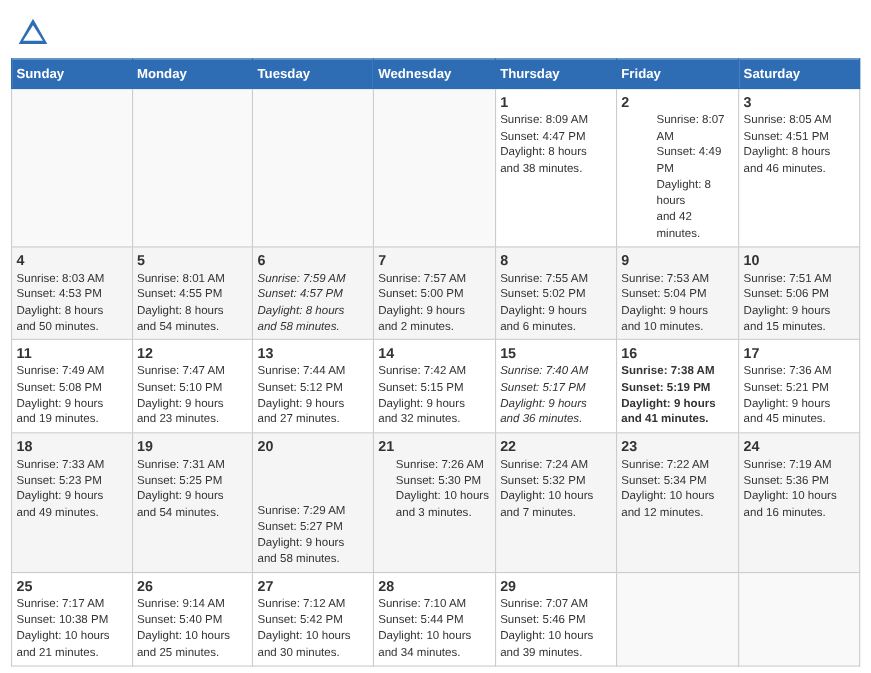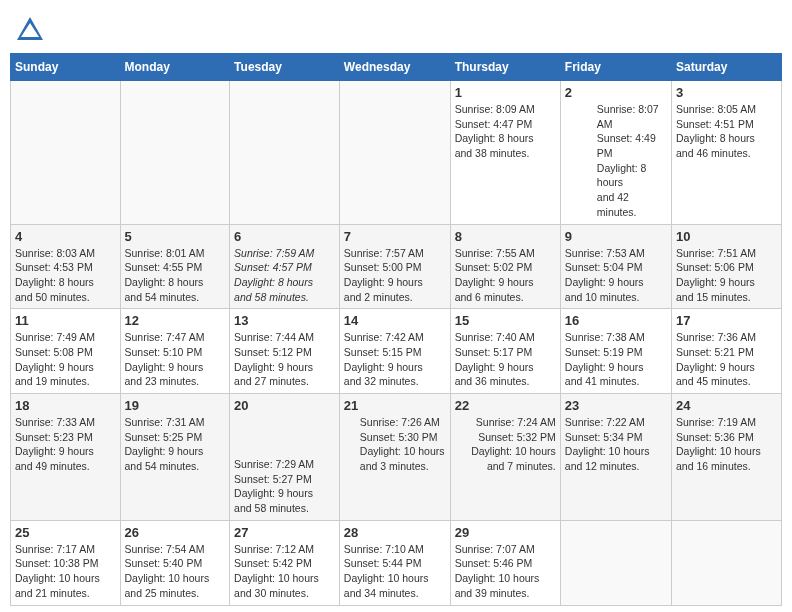--- a/index.html
+++ b/index.html
@@ -231,28 +231,28 @@
         </td>
         <td>
           <div class="day-number">14</div>
           <div class="day-info" style="white-space: pre-line;">Sunrise: 7:42 AM
 Sunset: 5:15 PM
 Daylight: 9 hours
 and 32 minutes.</div>
         </td>
         <td>
           <div class="day-number">15</div>
-          <div class="day-info" style="white-space: pre-line;">Sunrise: 7:40 AM
+          <div class="day-info" style="white-space: pre-line; font-style: italic;">Sunrise: 7:40 AM
 Sunset: 5:17 PM
 Daylight: 9 hours
 and 36 minutes.</div>
         </td>
         <td>
           <div class="day-number">16</div>
-          <div class="day-info" style="white-space: pre-line;">Sunrise: 7:38 AM
+          <div class="day-info" style="white-space: pre-line; font-weight: bold;">Sunrise: 7:38 AM
 Sunset: 5:19 PM
 Daylight: 9 hours
 and 41 minutes.</div>
         </td>
         <td>
           <div class="day-number">17</div>
           <div class="day-info" style="white-space: pre-line;">Sunrise: 7:36 AM
 Sunset: 5:21 PM
 Daylight: 9 hours
 and 45 minutes.</div>
@@ -282,21 +282,21 @@
         </td>
         <td>
           <div class="day-number">21</div>
           <div class="day-info" style="white-space: pre-line; margin-left: 16px;">Sunrise: 7:26 AM
 Sunset: 5:30 PM
 Daylight: 10 hours
 and 3 minutes.</div>
         </td>
         <td>
           <div class="day-number">22</div>
-          <div class="day-info" style="white-space: pre-line; text-align: right;">Sunrise: 7:24 AM
+          <div class="day-info" style="white-space: pre-line;">Sunrise: 7:24 AM
 Sunset: 5:32 PM
 Daylight: 10 hours
 and 7 minutes.</div>
         </td>
         <td>
           <div class="day-number">23</div>
           <div class="day-info" style="white-space: pre-line;">Sunrise: 7:22 AM
 Sunset: 5:34 PM
 Daylight: 10 hours
 and 12 minutes.</div>
@@ -312,21 +312,21 @@
       <tr>
         <td>
           <div class="day-number">25</div>
           <div class="day-info" style="white-space: pre-line;">Sunrise: 7:17 AM
 Sunset: 10:38 PM
 Daylight: 10 hours
 and 21 minutes.</div>
         </td>
         <td>
           <div class="day-number">26</div>
-          <div class="day-info" style="white-space: pre-line;">Sunrise: 7:54 AM
+          <div class="day-info" style="white-space: pre-line;">Sunrise: 9:14 AM
 Sunset: 5:40 PM
 Daylight: 10 hours
 and 25 minutes.</div>
         </td>
         <td>
           <div class="day-number">27</div>
           <div class="day-info" style="white-space: pre-line;">Sunrise: 7:12 AM
 Sunset: 5:42 PM
 Daylight: 10 hours
 and 30 minutes.</div>

